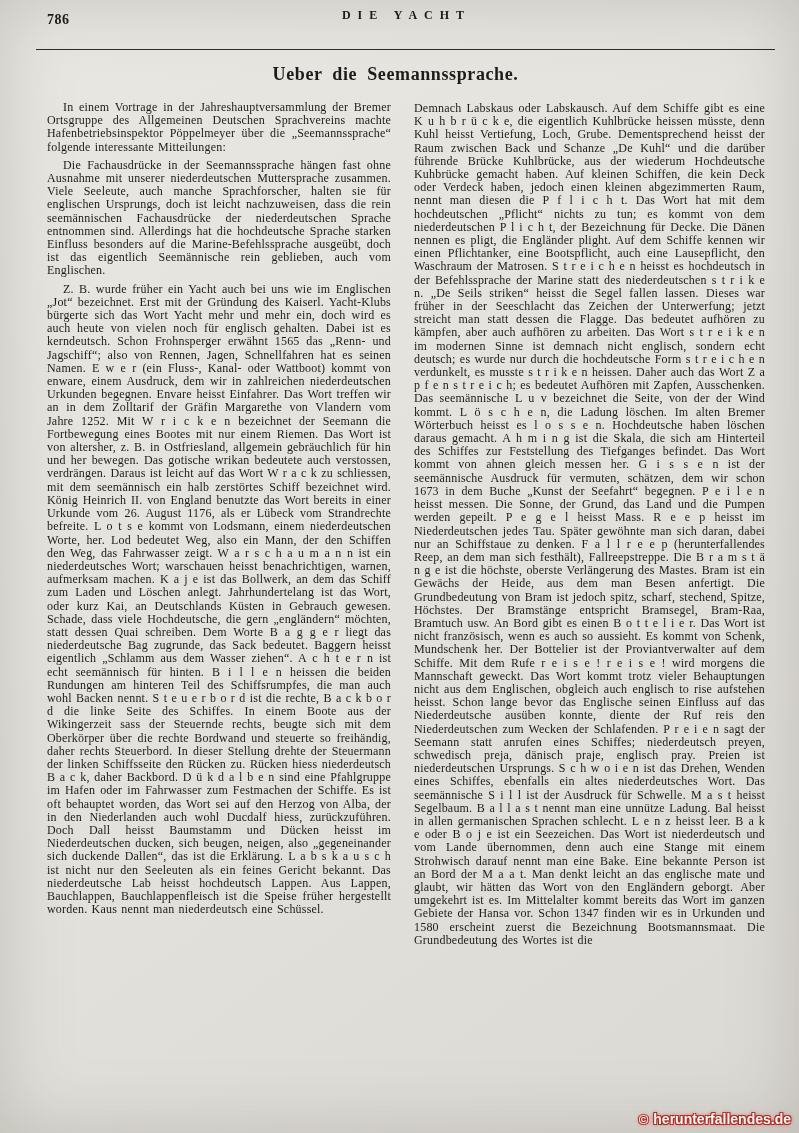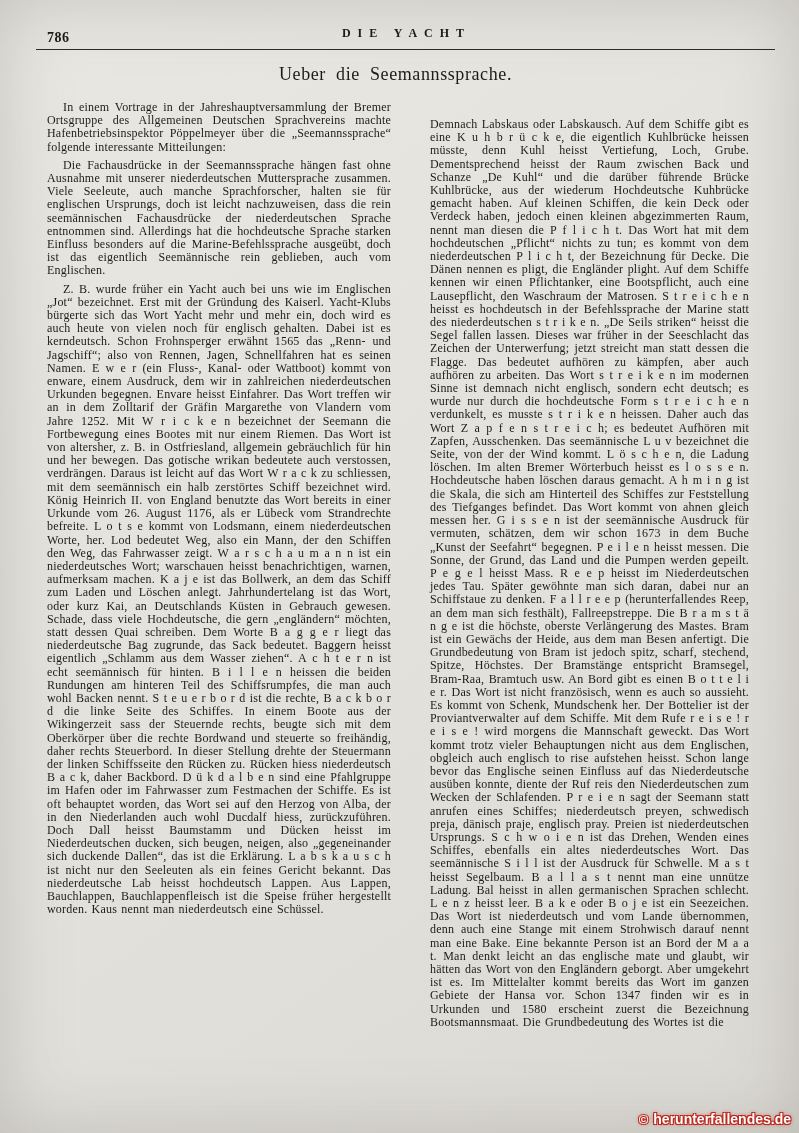--- a/index.html
+++ b/index.html
@@ -13,21 +13,21 @@
     height: 1133px;
     margin: 0 auto;
     background: linear-gradient(145deg, #e8e7e2 0%, #e2e1dc 55%, #dbd9d4 100%);
     box-shadow: inset 0 0 70px rgba(110,105,95,0.28);
     font-family: "Liberation Serif", "DejaVu Serif", serif;
     color: #1d1c1a;
     overflow: hidden;
   }
   .page-header {
     position: absolute;
-    top: 26px;
+    top: 8px;
     left: 47px;
     right: 33px;
     height: 22px;
   }
   .page-number {
     position: absolute;
     left: 0;
     top: 4px;
     font-size: 14px;
     font-weight: bold;
@@ -53,21 +53,21 @@
     margin: 0;
   }
   .article-title {
     position: absolute;
     top: 64px;
     left: 0;
     right: 8px;
     margin: 0;
     text-align: center;
     font-size: 18px;
-    font-weight: normal;
+    font-weight: bold;
     letter-spacing: 0.6px;
     word-spacing: 5px;
   }
   .text-columns {
     position: absolute;
     top: 101px;
     left: 47px;
     width: 719px;
     bottom: 30px;
     display: flex;
@@ -82,21 +82,21 @@
     word-spacing: 1px;
     hyphens: auto;
     overflow: hidden;
   }
   .col p {
     margin: 0 9px 5px 0;
     text-indent: 16px;
   }
   .col p.no-indent {
     text-indent: 0;
-    margin: 17px;
+    margin: 1px;
   }
   .watermark {
     position: absolute;
     right: 8px;
     bottom: 6px;
     display: flex;
     align-items: center;
     gap: 5px;
     font-family: "Liberation Sans", "DejaVu Sans", sans-serif;
     font-size: 14px;

